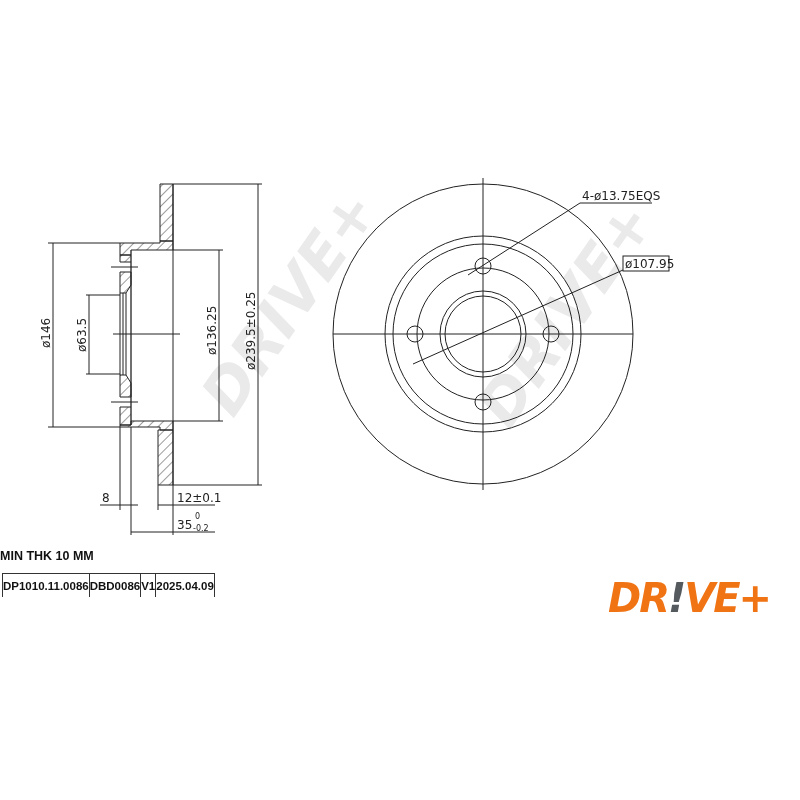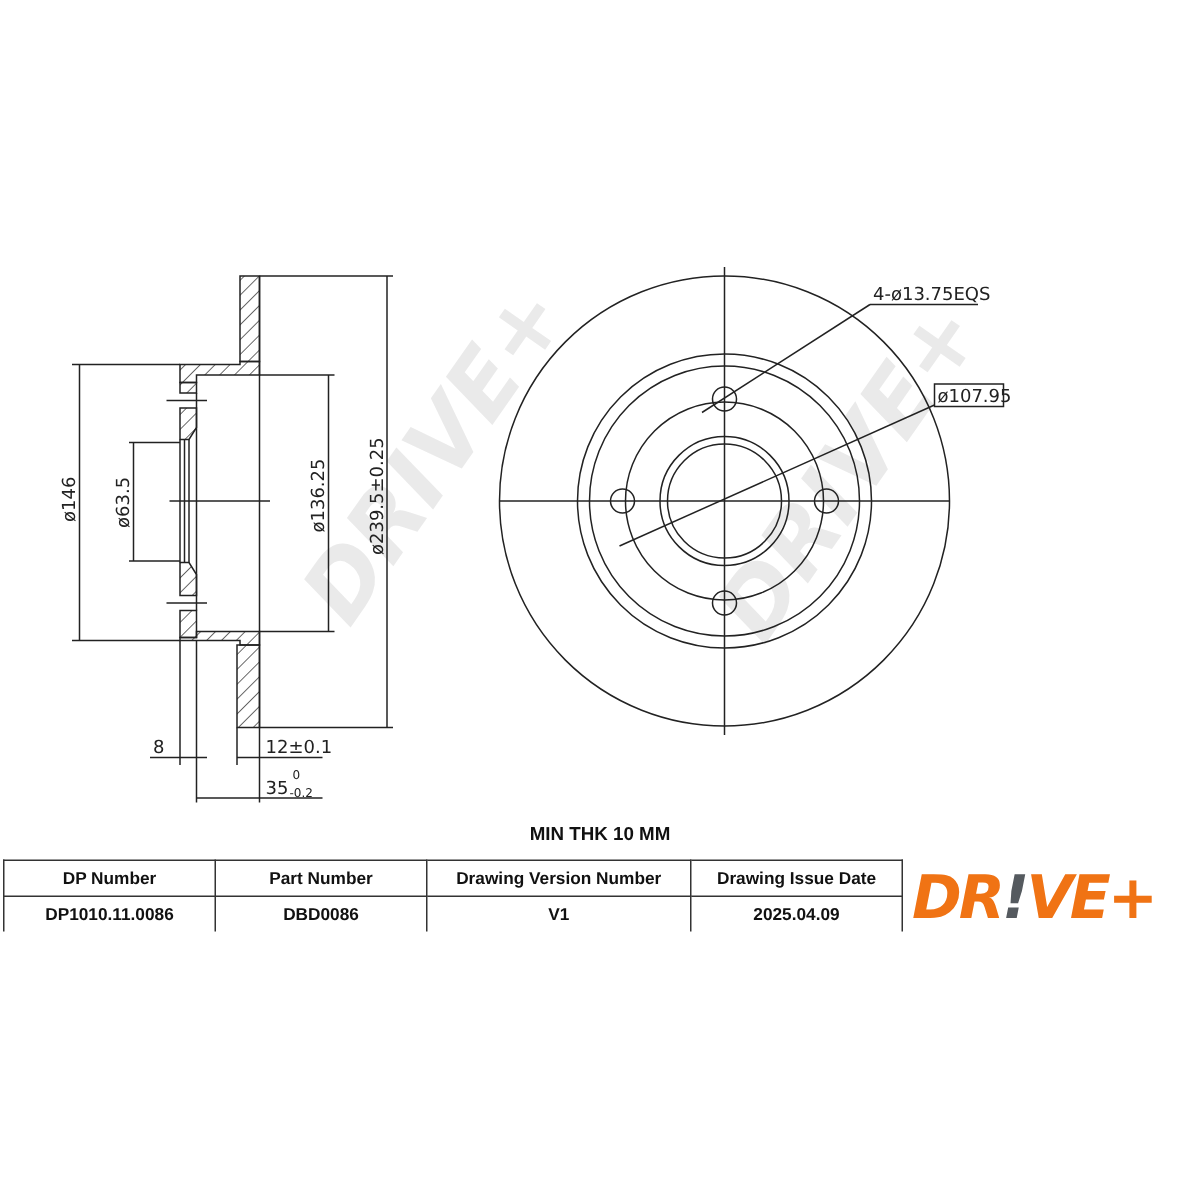--- a/index.html
+++ b/index.html
@@ -1,19 +1,19 @@
 <!DOCTYPE html>
 <html><head>
 <meta charset="utf-8">
 <style>
   html, body { margin: 0; padding: 0; background: #ffffff; }
   body { width: 800px; height: 800px; position: relative; overflow: hidden; font-family: "Liberation Sans", sans-serif; }
   #drawing { position: absolute; left: 0; top: 0; width: 800px; height: 560px; }
   .dim { font-family: "DejaVu Sans", sans-serif; font-size: 12px; fill: #222; }
-  .min-thk { position: absolute; left: 0; width: 800px; top: 549px; text-align: center; font-weight: bold; font-size: 12.5px; color: #111; }
+  .min-thk { position: absolute; left: 0; width: 800px; top: 549px; text-align: left; font-weight: bold; font-size: 12.5px; color: #111; }
   table.info { position: absolute; left: 2px; top: 573px; border-collapse: collapse; font-size: 11.5px; font-weight: bold; color: #111; }
   table.info td { border: 1px solid #333; text-align: center; padding: 0; height: 23px; }
   table.info tr.vals td { border-bottom: none; margin-top: 31px; }
   .logo { position: absolute; left: 606px; top: 576px; width: 190px; height: 44px; }
 </style>
 </head>
 <body>
 
 <svg id="drawing" viewBox="0 0 800 560" xmlns="http://www.w3.org/2000/svg">
   <defs>
@@ -116,26 +116,20 @@
   <g>
     <text class="dim" x="582" y="200">4-ø13.75EQS</text>
     <text class="dim" x="625" y="268">ø107.95</text>
   </g>
 </svg>
 
 <div class="min-thk">MIN THK 10 MM</div>
 
 <table class="info">
   <tbody>
-      <tr>
-    <td style="width:140px">DP Number</td>
-    <td style="width:140px">Part Number</td>
-    <td style="width:175px">Drawing Version Number</td>
-    <td style="width:140px">Drawing Issue Date</td>
-  </tr>
   <tr class="vals">
     <td>DP1010.11.0086</td>
     <td>DBD0086</td>
     <td>V1</td>
     <td>2025.04.09</td>
   </tr>
 </tbody>
   </table>
 
 <svg class="logo" viewBox="0 0 190 44" xmlns="http://www.w3.org/2000/svg">

